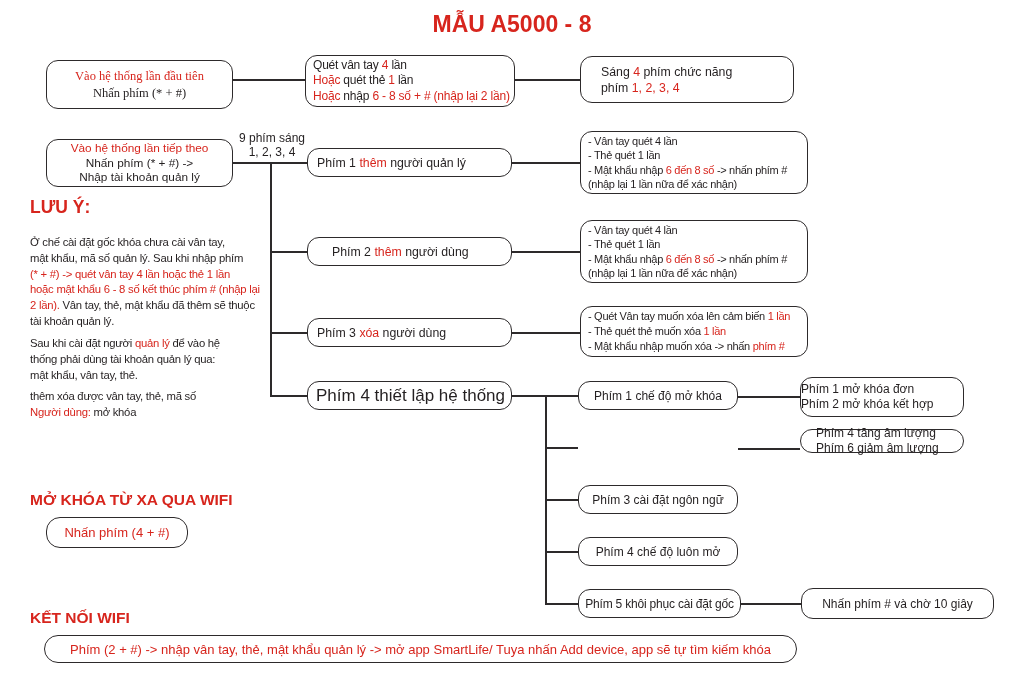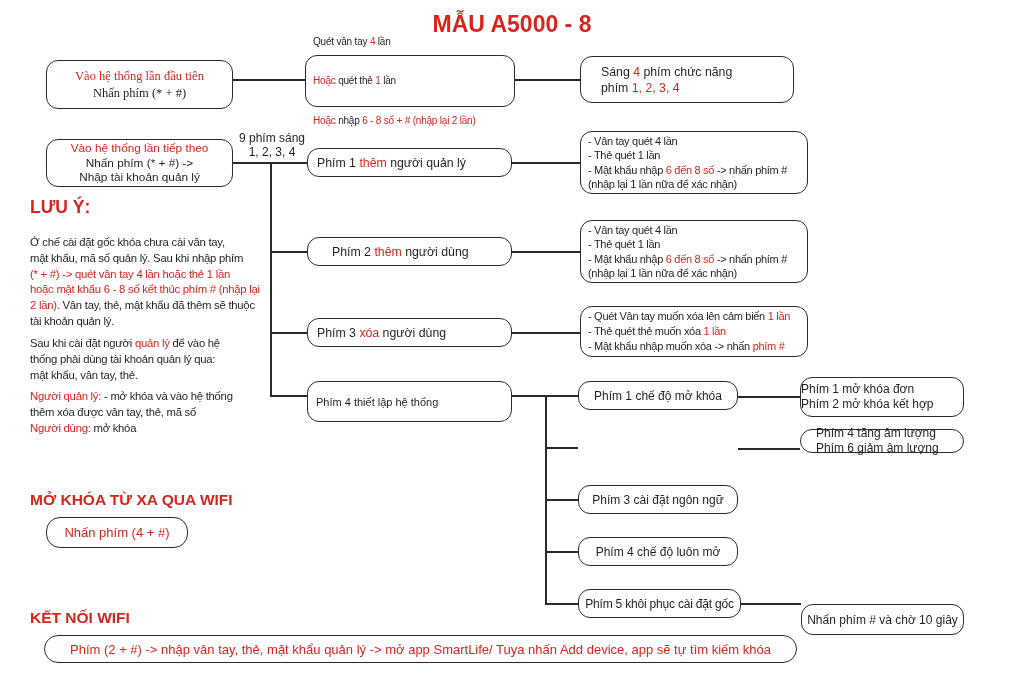--- a/index.html
+++ b/index.html
@@ -24,21 +24,21 @@
 
 <div id="canvas">
 
   <div class="title">MẪU A5000 - 8</div>
 
   <div class="box center" style="left:46px;top:60px;width:187px;height:49px;font-size:12.5px;line-height:17px;font-family:Liberation Serif, serif;">
       <div class="ln"><span class="rd">Vào hệ thống lần đầu tiên</span></div>
       <div class="ln"><span>Nhấn phím (* + #)</span></div>
     </div>
   <div class="hl" style="left:233px;top:79px;width:72px;"></div>
-  <div class="box leftal" style="left:305px;top:55px;width:210px;height:52px;font-size:10px;line-height:15.5px;padding-left:7px;letter-spacing:-0.2px;gap:24px;">
+  <div class="box leftal" style="left:305px;top:55px;width:210px;height:52px;font-size:12px;line-height:15.5px;padding-left:7px;letter-spacing:-0.2px;">
       <div class="ln"><span>Quét vân tay </span><span class="rd">4</span><span> lần</span></div>
       <div class="ln"><span class="rd">Hoặc</span><span> quét thẻ </span><span class="rd">1</span><span> lần</span></div>
       <div class="ln"><span class="rd">Hoặc</span><span> nhập </span><span class="rd">6 - 8 số + # (nhập lại 2 lần)</span></div>
     </div>
   <div class="hl" style="left:515px;top:79px;width:65px;"></div>
   <div class="box leftal" style="left:580px;top:56px;width:214px;height:47px;font-size:12.3px;line-height:16px;padding-left:20px;">
       <div class="ln"><span>Sáng </span><span class="rd">4</span><span> phím chức năng</span></div>
       <div class="ln"><span>phím </span><span class="rd">1, 2, 3, 4</span></div>
     </div>
 
@@ -60,21 +60,21 @@
 
   <div class="box leftal" style="left:307px;top:148px;width:205px;height:29px;font-size:12.3px;padding-left:9px;">
       <div class="ln"><span>Phím 1 </span><span class="rd">thêm</span><span> người quản lý</span></div>
     </div>
   <div class="box leftal" style="left:307px;top:237px;width:205px;height:29px;font-size:12.3px;padding-left:24px;">
       <div class="ln"><span>Phím 2 </span><span class="rd">thêm</span><span> người dùng</span></div>
     </div>
   <div class="box leftal" style="left:307px;top:318px;width:205px;height:29px;font-size:12.3px;padding-left:9px;">
       <div class="ln"><span>Phím 3 </span><span class="rd">xóa</span><span> người dùng</span></div>
     </div>
-  <div class="box leftal" style="left:307px;top:381px;width:205px;height:41px;font-size:11px;padding-left:8px;">
+  <div class="box leftal" style="left:307px;top:381px;width:205px;height:29px;font-size:17px;padding-left:8px;">
       <div class="ln"><span>Phím 4 thiết lập hệ thống</span></div>
     </div>
 
   <div class="hl" style="left:512px;top:162px;width:68px;"></div>
   <div class="hl" style="left:512px;top:251px;width:68px;"></div>
   <div class="hl" style="left:512px;top:332px;width:68px;"></div>
 
   <div class="box leftal" style="left:580px;top:131px;width:228px;height:63px;font-size:11px;line-height:14.4px;padding-left:7px;letter-spacing:-0.3px;">
       <div class="ln"><span>- Vân tay quét 4 lần</span></div>
       <div class="ln"><span>- Thẻ quét 1 lần</span></div>
@@ -119,40 +119,39 @@
   <div class="hl" style="left:741px;top:603px;width:60px;"></div>
 
   <div class="box leftal" style="left:800px;top:377px;width:164px;height:40px;font-size:12px;line-height:15px;">
       <div class="ln"><span>Phím 1 mở khóa đơn</span></div>
       <div class="ln"><span>Phím 2 mở khóa kết hợp</span></div>
     </div>
   <div class="box leftal" style="left:800px;top:429px;width:164px;height:24px;font-size:12px;line-height:15px;padding-left:15px;">
       <div class="ln"><span>Phím 4 tăng âm lượng</span></div>
       <div class="ln"><span>Phím 6 giảm âm lượng</span></div>
     </div>
-  <div class="box center" style="left:801px;top:588px;width:163px;height:31px;font-size:12px;margin-top:16px;">
+  <div class="box center" style="left:801px;top:588px;width:193px;height:31px;font-size:12px;">
       <div class="ln"><span>Nhấn phím # và chờ 10 giây</span></div>
     </div>
 
   <div class="heading" style="left:30px;top:197px;font-size:17.5px;">LƯU Ý:</div>
   <div class="note" style="left:30px;top:235px;">
       <div class="ln"><span>Ở chế cài đặt gốc khóa chưa cài vân tay,</span></div>
       <div class="ln"><span>mật khẩu, mã số quản lý. Sau khi nhập phím</span></div>
       <div class="ln"><span class="rd">(* + #) -&gt; quét vân tay 4 lần hoặc thẻ 1 lần</span></div>
       <div class="ln"><span class="rd">hoặc mật khẩu 6 - 8 số kết thúc phím # (nhập lại</span></div>
       <div class="ln"><span class="rd">2 lần).</span><span> Vân tay, thẻ, mật khẩu đã thêm sẽ thuộc</span></div>
       <div class="ln"><span>tài khoản quản lý.</span></div>
     </div>
   <div class="note" style="left:30px;top:336px;">
       <div class="ln"><span>Sau khi cài đặt người </span><span class="rd">quản lý</span><span> để vào hệ</span></div>
       <div class="ln"><span>thống phải dùng tài khoản quản lý qua:</span></div>
       <div class="ln"><span>mật khẩu, vân tay, thẻ.</span></div>
     </div>
   <div class="note" style="left:30px;top:389px;">
-      <div class="ln"><span class="rd">Người quản lý:</span><span> - mở khóa và vào hệ thống</span></div>
       <div class="ln"><span>thêm xóa được vân tay, thẻ, mã số</span></div>
       <div class="ln"><span class="rd">Người dùng:</span><span> mở khóa</span></div>
     </div>
 
   <div class="heading" style="left:30px;top:491px;font-size:15.5px;">MỞ KHÓA TỪ XA QUA WIFI</div>
   <div class="box center" style="left:46px;top:517px;width:142px;height:31px;font-size:13px;border-radius:14px;">
       <div class="ln"><span class="rd">Nhấn phím (4 + #)</span></div>
     </div>
 
   <div class="heading" style="left:30px;top:609px;font-size:15.5px;">KẾT NỐI WIFI</div>

